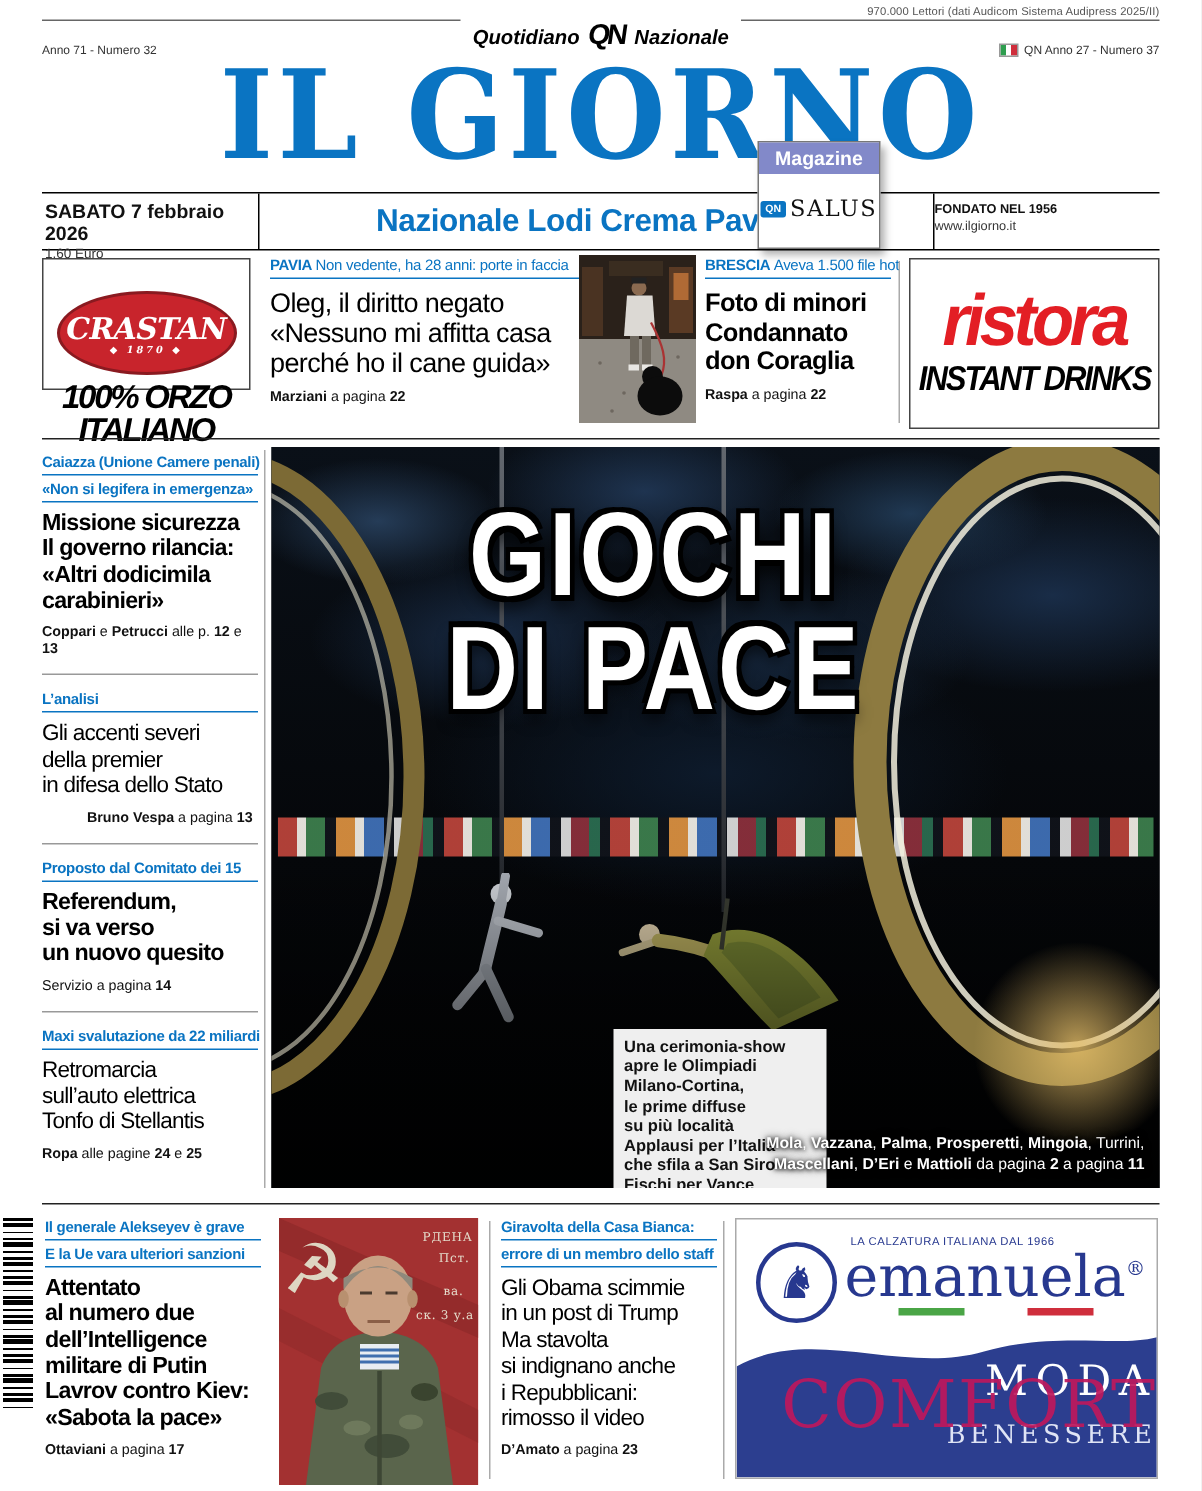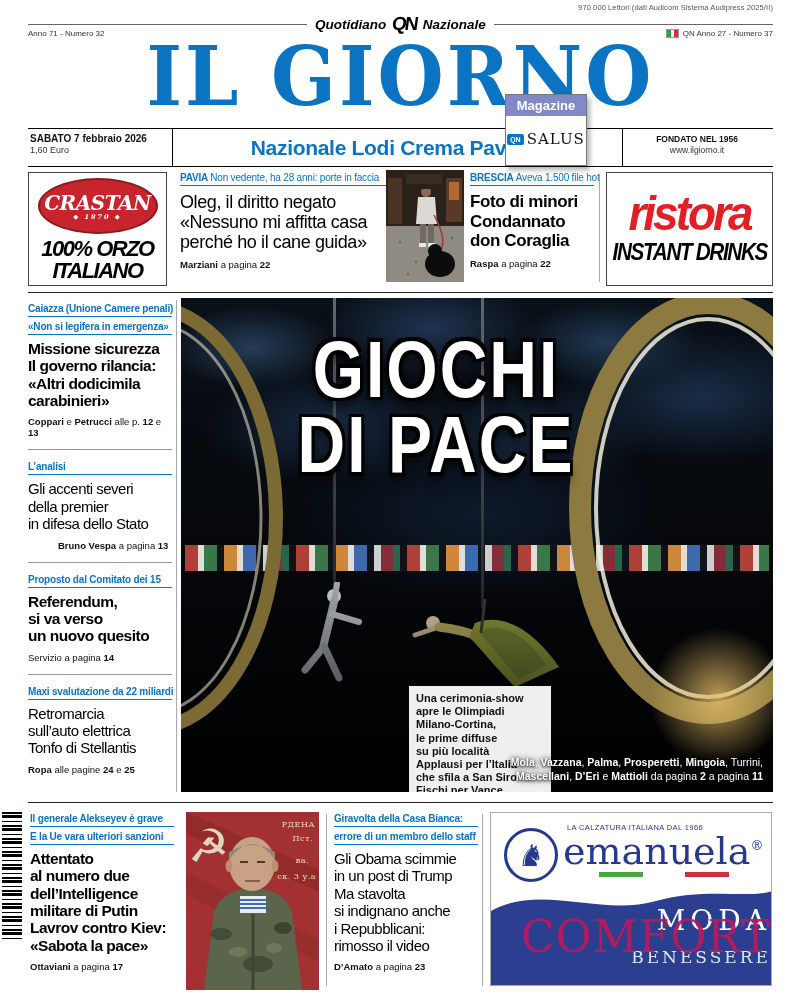--- a/index.html
+++ b/index.html
@@ -1,21 +1,21 @@
 <!DOCTYPE html>
 <html><head>
 <meta charset="utf-8">
 <style>
   html,body{margin:0;padding:0;background:#e8e8e8}
   .page{position:relative;width:801px;height:994px;margin:0 auto;background:#fff;
         font-family:"Liberation Sans",sans-serif;color:#111;overflow:hidden}
 
   
   .readers{position:absolute;top:3px;right:28px;font-size:7.5px;color:#555;letter-spacing:.1px}
-  .brandrow{position:absolute;top:13px;left:28px;right:28px;display:flex;align-items:center;gap:8px}
+  .brandrow{position:absolute;top:13px;left:28px;right:28px;display:flex;align-items:flex-start;gap:8px}
   .brandrow .hline{flex:1;border-top:1.5px solid #666}
   .brand{display:flex;align-items:center;gap:6px;font-style:italic;font-weight:700;font-size:13.5px;color:#000}
   .qn-logo{font-style:normal;font-weight:700;font-size:19px;letter-spacing:-2px;transform:skewX(-8deg)}
   .issue-left{position:absolute;top:29px;left:28px;font-size:8px;color:#333}
   .issue-right{position:absolute;top:29px;right:28px;font-size:8px;color:#333;display:flex;align-items:center;gap:4px}
   .itflag{display:inline-block;width:11px;height:7px;border:.5px solid #999;
           background:linear-gradient(90deg,#2e9e4f 0 33%,#fff 33% 66%,#cf2e3c 66% 100%)}
 
   
   .masthead{position:absolute;top:34px;left:0;right:0;text-align:center;
@@ -27,45 +27,45 @@
        border:1px solid #777;box-shadow:3px 4px 5px rgba(0,0,0,.3);z-index:6}
   .mag-head{background:#8289c9;color:#fff;font-weight:700;font-size:13px;text-align:center;padding:3px 0}
   .mag-body{display:flex;align-items:center;justify-content:center;gap:3px;margin-top:14px}
   .mag-qn{background:#0a74c2;color:#fff;font-size:7px;font-weight:700;padding:2px 3px;border-radius:2px}
   .mag-salus{font-family:"DejaVu Serif",serif;font-size:15px;letter-spacing:1px;color:#111}
 
   
   .datebar{position:absolute;top:128px;left:28px;right:28px;height:37px;
            border-top:1px solid #000;border-bottom:1px solid #000;display:flex}
   .db-left{width:142px;border-right:1px solid #000;padding:4px 0 0 2px}
-  .db-date{font-weight:700;font-size:10px}
+  .db-date{font-weight:700;font-size:13px}
   .db-price{font-size:9px;color:#333;margin-top:1px}
   .db-center{flex:1;display:flex;align-items:center;justify-content:center;gap:7px;
              color:#0a74c2;font-weight:700;font-size:21px;letter-spacing:-.3px}
   .db-plus{font-size:25px;line-height:1}
-  .db-right{width:148px;border-left:1px solid #000;text-align:center;padding:5px 2px 0 0;
+  .db-right{width:148px;border-left:1px solid #000;text-align:left;padding:5px 2px 0 0;
             font-size:8.5px;font-weight:700;line-height:1.3}
   .db-site{font-weight:400;color:#333}
 
   
   .kicker{color:#0a74c2;font-size:10px;font-weight:700;line-height:1.3;letter-spacing:-.2px}
   .kicker>div{border-bottom:1px solid #0a74c2;padding-bottom:1px;margin-bottom:3px;white-space:nowrap}
   .kicker-one{color:#0a74c2;font-size:10px;border-bottom:1px solid #0a74c2;
               padding-bottom:2px;margin-bottom:6px;white-space:nowrap;letter-spacing:-.2px}
   .hl-bold{font-weight:700;font-size:15.5px;letter-spacing:-.5px;line-height:1.12;white-space:pre;
            color:#000;margin-top:5px}
   .hl-light{font-weight:400;font-size:15px;letter-spacing:-.5px;line-height:1.16;white-space:pre;
             color:#000;margin-top:5px}
   .byline{font-size:9.5px;margin-top:7px;color:#111}
   .secdiv{border-top:1px solid #999;margin:11px 0 10px}
   .vrule{position:absolute;width:1px;background:#aaa}
 
   
-  .crastan{position:absolute;left:28px;top:172px;width:139px;height:114px;border:1px solid #444;
-           text-align:center;padding-top:5px;box-sizing:border-box;background:#fff}
+  .crastan{position:absolute;left:28px;top:172px;width:139px;height:88px;border:1px solid #444;
+           text-align:center;padding-top:21px;box-sizing:border-box;background:#fff}
   .crastan-oval{width:116px;height:52px;margin:0 auto 4px;background:#c8242c;border-radius:50%;
                 border:2px solid #8a1a20;color:#fff;display:flex;flex-direction:column;
                 align-items:center;justify-content:center;font-family:"DejaVu Serif",serif;
                 font-weight:700;font-style:italic}
   .crastan-name{font-size:20px;letter-spacing:-.5px}
   .crastan-year{font-size:6.5px;letter-spacing:2px;margin-top:-2px}
   .crastan-line{font-style:italic;font-weight:700;font-size:22px;line-height:1.02;letter-spacing:-1.5px;color:#000}
 
   .pavia{position:absolute;left:180px;top:172px;width:206px}
   .pavia .hl{font-size:18px;font-weight:400;letter-spacing:-.4px;line-height:1.12;white-space:pre;color:#000;margin-top:4px}

